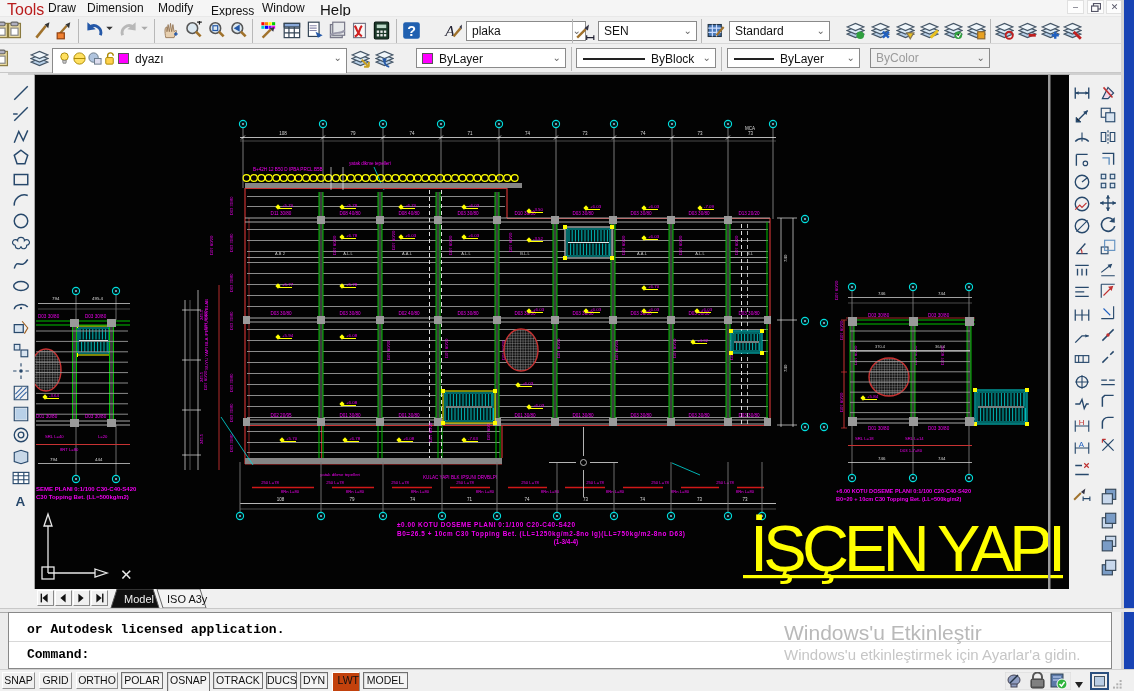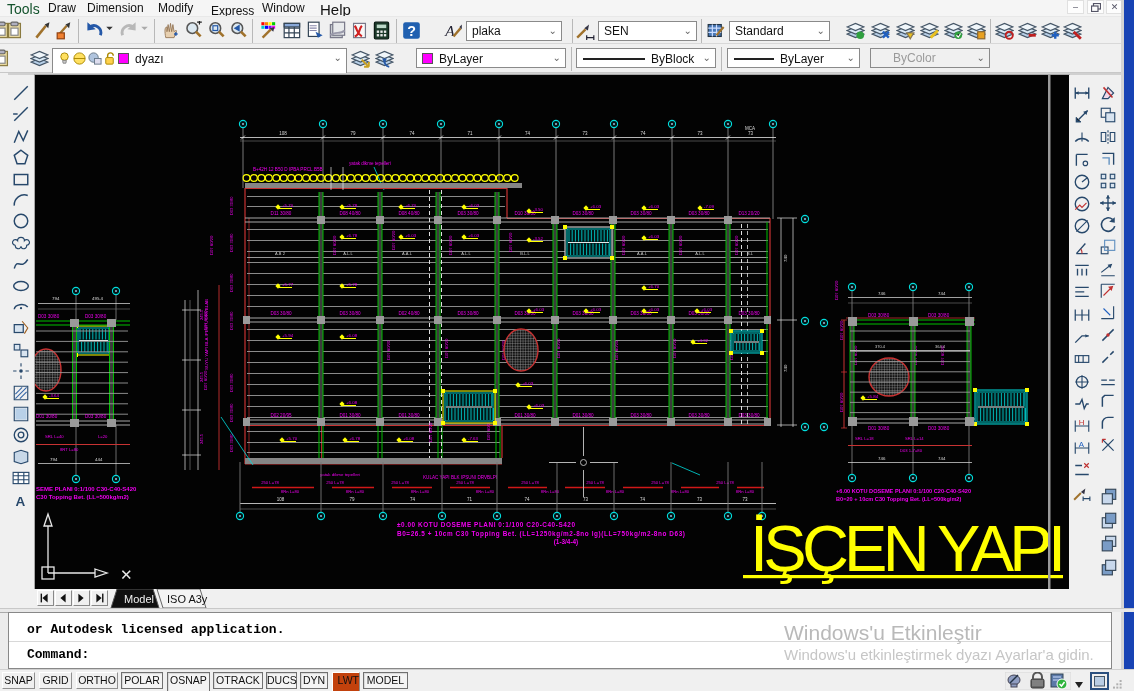--- a/index.html
+++ b/index.html
@@ -1,38 +1,38 @@
 <!DOCTYPE html>
 <html><head><meta charset="utf-8"><style>*{margin:0;padding:0;box-sizing:border-box}
 html,body{width:1134px;height:691px;overflow:hidden}
 body{font-family:"Liberation Sans",sans-serif;background:#f0f0f0;position:relative}
 .abs{position:absolute}
 </style></head><body>
 <div class="abs" style="left:0;top:0;width:1134px;height:16px;background:#f5f5f5"></div>
-<div class="abs" style="left:7px;top:1px;font-size:14px;color:#14532d">Tools</div>
+<div class="abs" style="left:7px;top:1px;font-size:16px;color:#b91c1c">Tools</div>
 <div class="abs" style="left:48px;top:1px;font-size:12px;color:#111">Draw</div>
 <div class="abs" style="left:87px;top:1px;font-size:12px;color:#111">Dimension</div>
 <div class="abs" style="left:158px;top:1px;font-size:12px;color:#111">Modify</div>
 <div class="abs" style="left:211px;top:4px;font-size:12px;color:#111">Express</div>
 <div class="abs" style="left:262px;top:1px;font-size:12px;color:#111">Window</div>
 <div class="abs" style="left:320px;top:1px;font-size:15px;color:#111">Help</div>
 <div class="abs" style="left:1067px;top:0px;width:17px;height:14px;background:#fdfdfd;border:1px solid #e0e0e0;color:#556;font-size:9px;text-align:center;line-height:13px">–</div>
 <div class="abs" style="left:1106px;top:0px;width:17px;height:14px;background:#fdfdfd;border:1px solid #e0e0e0;color:#556;font-size:9px;text-align:center;line-height:13px">✕</div>
 <div class="abs" style="left:1087px;top:0px;width:17px;height:14px;background:#fdfdfd;border:1px solid #e0e0e0"></div>
 <svg class="abs" style="left:1091px;top:3px" width="10" height="9" viewBox="0 0 10 9">
     <rect x="2.5" y="0.5" width="7" height="5.5" fill="none" stroke="#556" stroke-width="1.2"></rect>
     <rect x="0.5" y="3" width="6.5" height="5.5" fill="#fdfdfd" stroke="#556" stroke-width="1.2"></rect>
   </svg>
 <div class="abs" style="left:0;top:16px;width:1134px;height:28px;background:#f0f0f0;border-top:1px solid #e8e8e8;border-bottom:1px solid #d8d8d8"></div>
 <div class="abs" style="left:0;top:44px;width:1124px;height:29px;background:#f0f0f0;border-bottom:1px solid #c8c8c8"></div>
 <div class="abs" style="left:78px;top:19px;width:1px;height:24px;background:#b8b8b8"></div>
 <div class="abs" style="left:154px;top:19px;width:1px;height:24px;background:#b8b8b8"></div>
 <div class="abs" style="left:252px;top:19px;width:1px;height:24px;background:#b8b8b8"></div>
 <div class="abs" style="left:396px;top:19px;width:1px;height:24px;background:#b8b8b8"></div>
-<div class="abs" style="left:466px;top:21px;width:96px;height:20px;background:#fff;border:1px solid #8a8a8a;font-size:12px;color:#111;line-height:18px;padding-left:5px;white-space:nowrap">plaka<span style="position:absolute;right:4px;top:0;color:#666;font-size:10px">⌄</span></div>
+<div class="abs" style="left:466px;top:21px;width:120px;height:20px;background:#fff;border:1px solid #8a8a8a;font-size:12px;color:#111;line-height:18px;padding-left:5px;white-space:nowrap">plaka<span style="position:absolute;right:4px;top:0;color:#666;font-size:10px">⌄</span></div>
 <div class="abs" style="left:572px;top:19px;width:1px;height:24px;background:#b8b8b8"></div>
 <div class="abs" style="left:598px;top:21px;width:99px;height:20px;background:#fff;border:1px solid #8a8a8a;font-size:12px;color:#111;line-height:18px;padding-left:5px;white-space:nowrap">SEN<span style="position:absolute;right:4px;top:0;color:#666;font-size:10px">⌄</span></div>
 <div class="abs" style="left:701px;top:19px;width:1px;height:24px;background:#b8b8b8"></div>
 <div class="abs" style="left:729px;top:21px;width:101px;height:20px;background:#fff;border:1px solid #8a8a8a;font-size:12px;color:#111;line-height:18px;padding-left:5px;white-space:nowrap">Standard<span style="position:absolute;right:4px;top:0;color:#666;font-size:10px">⌄</span></div>
 <div class="abs" style="left:990px;top:19px;width:1px;height:24px;background:#b8b8b8"></div>
 <div class="abs" style="left:52px;top:48px;width:295px;height:32px;background:#fff;border:1px solid #8a8a8a;font-size:12px;color:#111;line-height:18px;padding-left:5px;white-space:nowrap">
     <span style="position:absolute;left:4px;top:2px;width:14px;height:14px"><svg width="15" height="15" viewBox="0 0 16 16">
         <circle cx="8" cy="6" r="4" fill="#ffe060" stroke="#a80"></circle>
         <path d="M6 10 L10 10 L9.5 13 L6.5 13 Z" fill="#ccc" stroke="#888"></path>
       </svg></span>
@@ -62,21 +62,21 @@
     <span style="position:absolute;left:6px;top:9px;width:62px;height:1.5px;background:#222"></span>
     <span style="position:absolute;left:74px;top:1px">ByBlock</span>
     <span style="position:absolute;right:4px;top:0;color:#666;font-size:10px">⌄</span>
   </div>
 <div class="abs" style="left:721px;top:47px;width:1px;height:24px;background:#b8b8b8"></div>
 <div class="abs" style="left:727px;top:48px;width:133px;height:20px;background:#fff;border:1px solid #8a8a8a;font-size:12px;color:#111;line-height:18px;padding-left:5px;white-space:nowrap">
     <span style="position:absolute;left:6px;top:9px;width:40px;height:1.5px;background:#222"></span>
     <span style="position:absolute;left:52px;top:1px">ByLayer</span>
     <span style="position:absolute;right:4px;top:0;color:#666;font-size:10px">⌄</span>
   </div>
-<div class="abs" style="left:870px;top:48px;width:120px;height:20px;background:#f0f0f0;border:1px solid #8a8a8a;font-size:12px;color:#9a9a9a;line-height:18px;padding-left:22px;white-space:nowrap">ByColor<span style="position:absolute;right:4px;top:0;color:#666;font-size:10px">⌄</span></div>
+<div class="abs" style="left:870px;top:48px;width:120px;height:20px;background:#f0f0f0;border:1px solid #8a8a8a;font-size:12px;color:#9a9a9a;line-height:18px;padding-left:5px;white-space:nowrap">ByColor<span style="position:absolute;right:4px;top:0;color:#666;font-size:10px">⌄</span></div>
 <div class="abs" style="left:14px;top:77px;width:14px;height:3px;border-top:1px solid #fff;border-bottom:1px solid #999"></div>
 <div class="abs" style="left:0;top:73px;width:1134px;height:539px;background:#f0f0f0"></div>
 <div class="abs" style="left:8px;top:73px;width:1113px;height:2px;background:#d0d0d0"></div>
 <div class="abs" style="left:35px;top:75px;width:1034px;height:514px;background:#030303"></div>
 <div class="abs" style="left:34px;top:74px;width:1036px;height:1px;background:#a8a8a8"></div>
 <div class="abs" style="left:34px;top:74px;width:1px;height:515px;background:#a8a8a8"></div>
 <div class="abs" style="left:1124px;top:0;width:10px;height:691px;background:#1843b4"></div>
 <div class="abs" style="left:1123px;top:0;width:1px;height:691px;background:#4a5a7a"></div>
 <div class="abs" style="left:1121px;top:0;width:3px;height:691px;background:#d4d4d4"></div>
 <div class="abs" style="left:35px;top:589px;width:1086px;height:19px;background:#f0f0f0"></div>
@@ -104,21 +104,21 @@
     <path d="M47 0 L90 0 L96 19 L53 19 Z" fill="#f4f4f4" stroke="#666"></path>
     <text x="57" y="13.5" font-size="11" fill="#111" font-family="Liberation Sans">ISO A3y</text>
   </svg>
 <div class="abs" style="left:0;top:608px;width:1134px;height:4px;background:#e8e8e8;border-top:1px solid #c8c8c8"></div>
 <div class="abs" style="left:8px;top:612px;width:1104px;height:57px;background:#fff;border:1px solid #888"></div>
 <div class="abs" style="left:0;top:612px;width:8px;height:57px;background:#ececec;border-top:1px solid #aaa"></div>
 <div class="abs" style="left:27px;top:622px;font-size:13px;font-weight:bold;color:#000;font-family:Liberation Mono, monospace;white-space:pre">or Autodesk licensed application.</div>
 <div class="abs" style="left:9px;top:641px;width:1102px;height:1px;background:#d8d8d8"></div>
 <div class="abs" style="left:27px;top:647px;font-size:13px;font-weight:bold;color:#000;font-family:'Liberation Mono',monospace">Command:</div>
 <div class="abs" style="left:784px;top:621px;font-size:21px;color:#b9b9b9">Windows'u Etkinleştir</div>
-<div class="abs" style="left:784px;top:646px;font-size:15px;color:#c6c6c6">Windows'u etkinleştirmek dyazı Ayarlar'a gidin.</div>
+<div class="abs" style="left:784px;top:646px;font-size:15px;color:#c6c6c6">Windows'u etkinleştirmek için Ayarlar'a gidin.</div>
 <div class="abs" style="left:0;top:669px;width:1134px;height:22px;background:#f0f0f0;border-top:1px solid #d0d0d0"></div>
 <div class="abs" style="left:2px;top:672px;width:33px;height:17px;border:1px solid #fff;border-right-color:#909090;border-bottom-color:#909090;background:#f0f0f0;font-size:10.5px;color:#111;text-align:center;line-height:15px">SNAP</div>
 <div class="abs" style="left:39px;top:672px;width:33px;height:17px;border:1px solid #fff;border-right-color:#909090;border-bottom-color:#909090;background:#f0f0f0;font-size:10.5px;color:#111;text-align:center;line-height:15px">GRID</div>
 <div class="abs" style="left:76px;top:672px;width:42px;height:17px;border:1px solid #fff;border-right-color:#909090;border-bottom-color:#909090;background:#f0f0f0;font-size:10.5px;color:#111;text-align:center;line-height:15px">ORTHO</div>
 <div class="abs" style="left:121px;top:672px;width:42px;height:17px;border:1px solid #707070;background:#f4f4f4;box-shadow:inset 1px 1px 1px #d8d8d8;font-size:10.5px;color:#111;text-align:center;line-height:15px">POLAR</div>
 <div class="abs" style="left:167px;top:672px;width:43px;height:30px;border:1px solid #707070;background:#f4f4f4;box-shadow:inset 1px 1px 1px #d8d8d8;font-size:10.5px;color:#111;text-align:center;line-height:15px">OSNAP</div>
 <div class="abs" style="left:213px;top:672px;width:50px;height:17px;border:1px solid #707070;background:#f4f4f4;box-shadow:inset 1px 1px 1px #d8d8d8;font-size:10.5px;color:#111;text-align:center;line-height:15px">OTRACK</div>
 <div class="abs" style="left:266px;top:672px;width:31px;height:17px;border:1px solid #707070;background:#f4f4f4;box-shadow:inset 1px 1px 1px #d8d8d8;font-size:10.5px;color:#111;text-align:center;line-height:15px">DUCS</div>
 <div class="abs" style="left:300px;top:672px;width:28px;height:17px;border:1px solid #707070;background:#f4f4f4;box-shadow:inset 1px 1px 1px #d8d8d8;font-size:10.5px;color:#111;text-align:center;line-height:15px">DYN</div>
 <div class="abs" style="left:332px;top:672px;width:28px;height:30px;border:1px solid #fff;border-right-color:#909090;border-bottom-color:#909090;background:#c2410c;font-size:10.5px;color:#111;text-align:right;line-height:15px">LWT</div>

